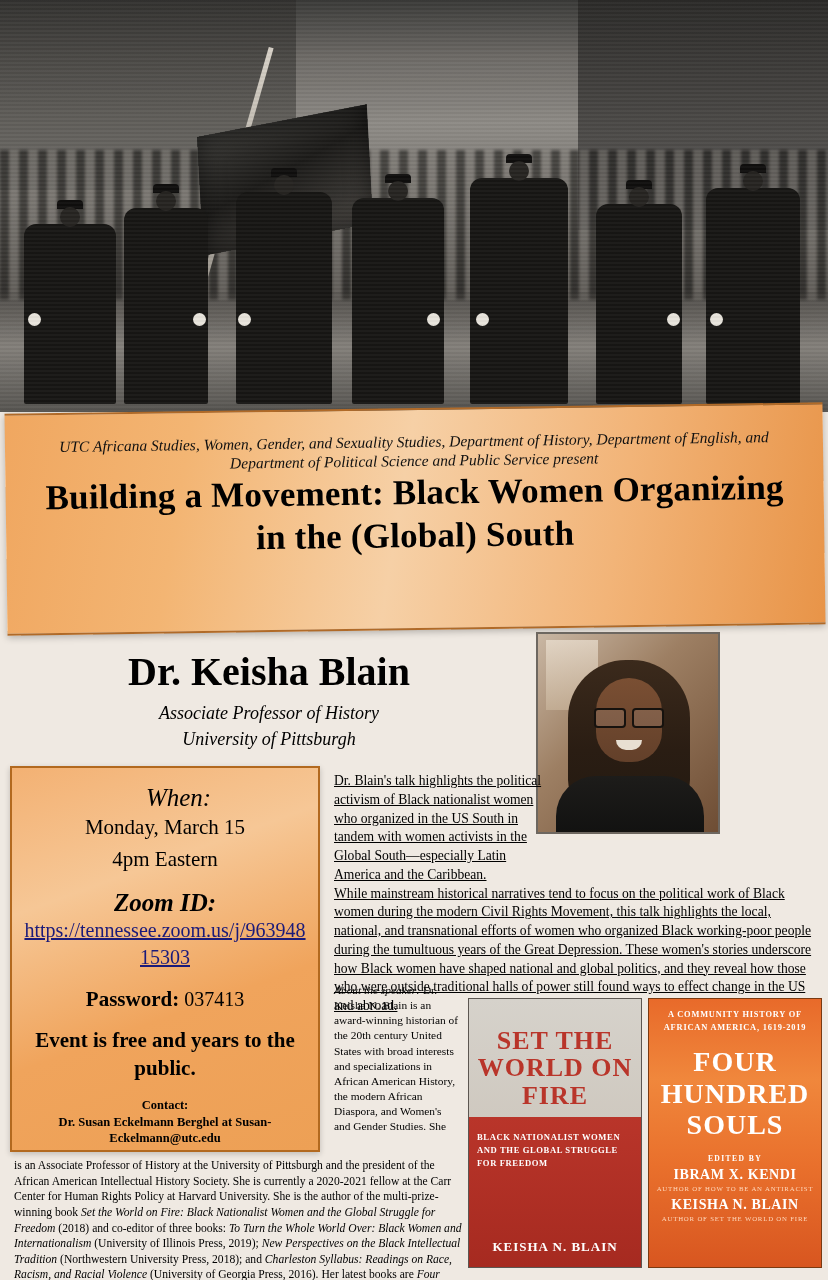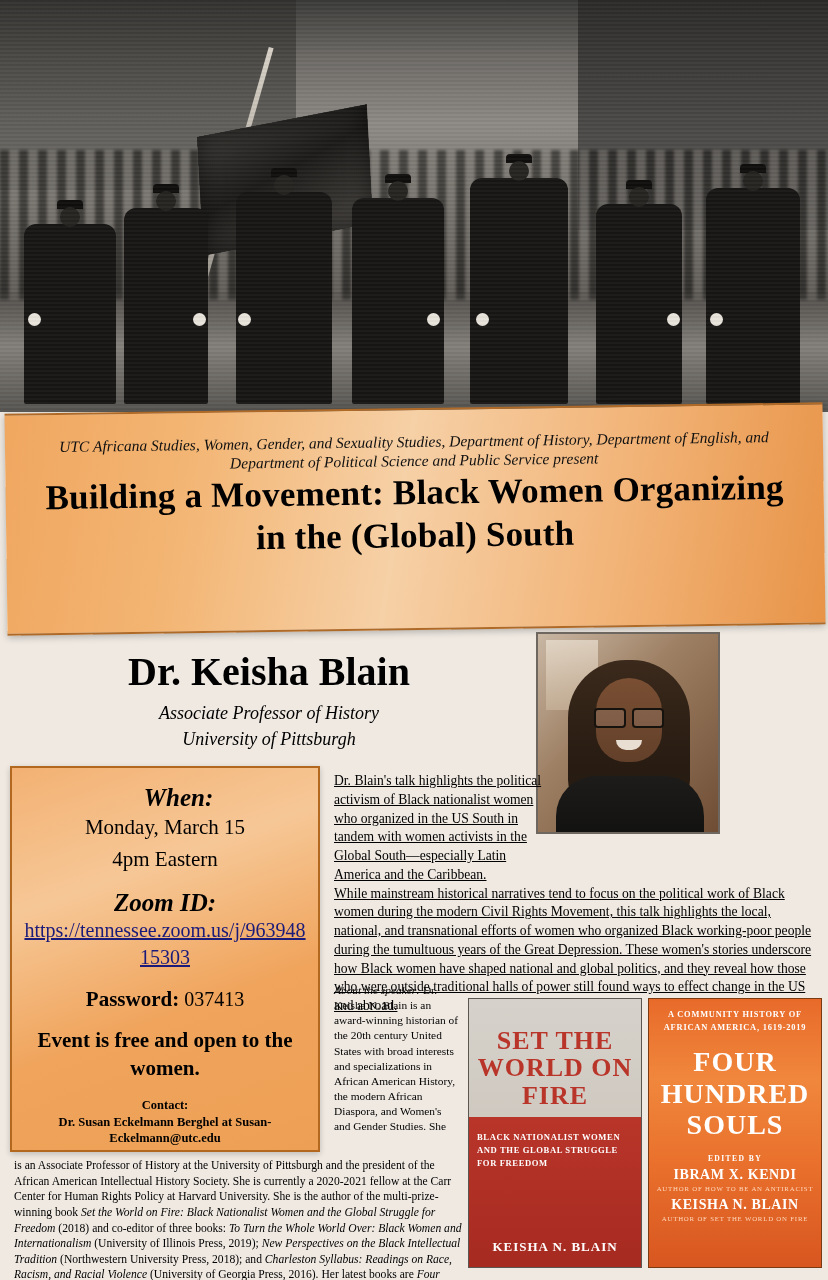--- a/index.html
+++ b/index.html
@@ -220,21 +220,21 @@
     width: 306px;
     height: 382px;
     background: linear-gradient(160deg, #f3b173 0%, #f6c796 30%, #f0a45c 62%, #eda055 100%);
     border: 2px solid #b2691f;
     box-shadow: 0 2px 6px rgba(0,0,0,.2);
   }
   .detailbox .when-label {
     margin-top: 16px;
     text-align: center;
     font-size: 25px;
-    font-weight: bold;
+    font-weight: normal;
     font-style: italic;
     padding-left: 27px;
   }
   .detailbox .when-line {
     text-align: center;
     font-size: 21px;
     line-height: 1.5;
   }
   .detailbox .zoom-label {
     margin-top: 14px;
@@ -493,21 +493,21 @@
     <div class="when-line">4pm Eastern</div>
 
     <div class="zoom-label">Zoom ID:</div>
     <a class="zoom-link" href="#">https://tennessee.zoom.us/j/96394815303</a>
 
     <div class="password">
       <b>Password:</b>
       <span>037413</span>
     </div>
 
-    <div class="free">Event is free and open to the women.</div>
+    <div class="free">Event is free and years to the public.</div>
 
     <div class="contact">
       <div>Contact:</div>
       <div>Dr. Susan Eckelmann Berghel at Susan-Eckelmann@utc.edu</div>
     </div>
   </div>
 
   <div class="abstract">
     <div class="indent-block">Dr. Blain's talk highlights the political activism of Black nationalist women</div>
     <div class="indent-block">who organized in the US South in tandem with women activists in the Global South—especially Latin America and the Caribbean.</div>

